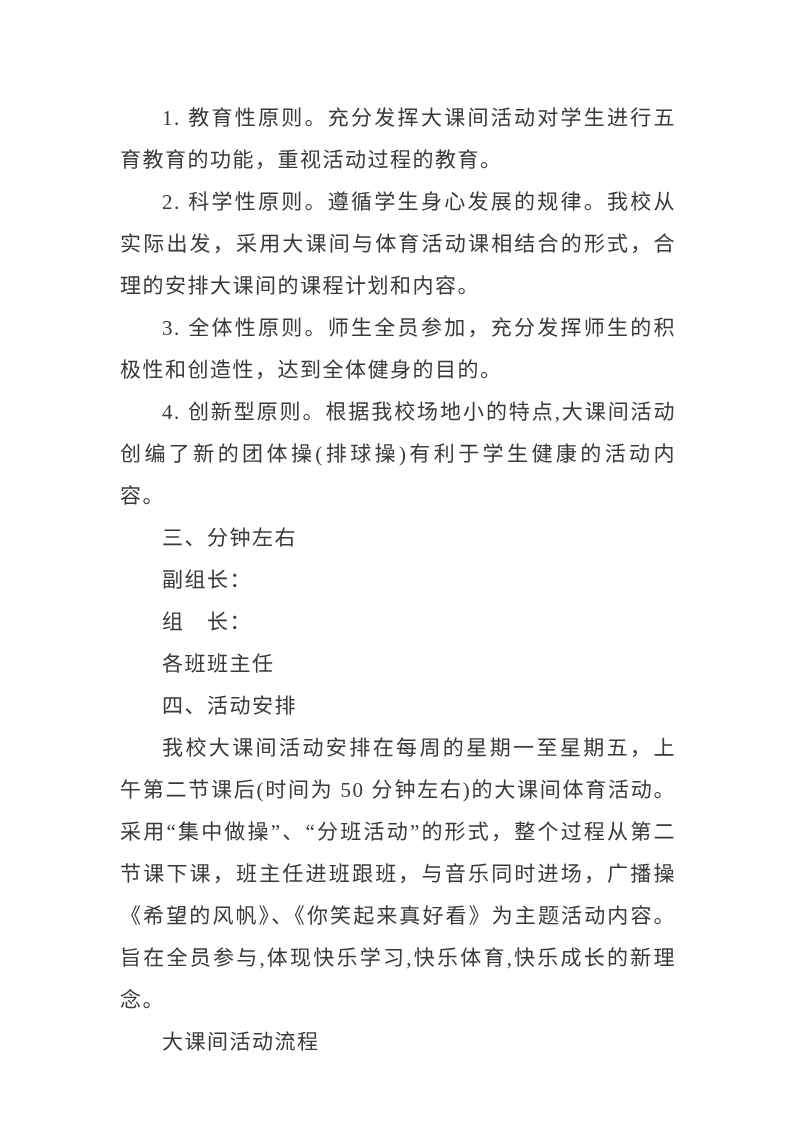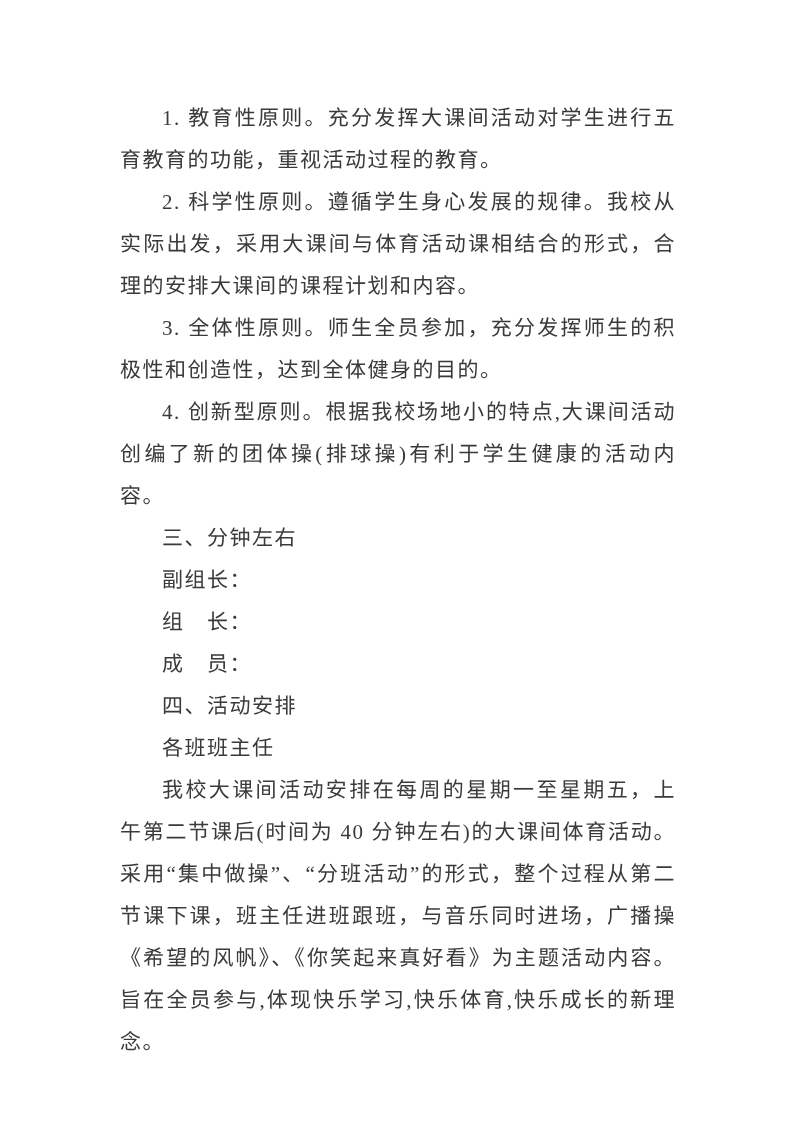--- a/index.html
+++ b/index.html
@@ -39,18 +39,18 @@
 
 <div class="page">
   <div class="doc-body">
     <p>1. 教育性原则。充分发挥大课间活动对学生进行五育教育的功能，重视活动过程的教育。</p>
     <p>2. 科学性原则。遵循学生身心发展的规律。我校从实际出发，采用大课间与体育活动课相结合的形式，合理的安排大课间的课程计划和内容。</p>
     <p>3. 全体性原则。师生全员参加，充分发挥师生的积极性和创造性，达到全体健身的目的。</p>
     <p>4. 创新型原则。根据我校场地小的特点,大课间活动创编了新的团体操(排球操)有利于学生健康的活动内容。</p>
     <p>三、分钟左右</p>
     <p>副组长：</p>
     <p>组　长：</p>
-    <p>成　员：</p>
+    <p>各班班主任</p>
     <p>四、活动安排</p>
-    <p>各班班主任</p>
-    <p>我校大课间活动安排在每周的星期一至星期五，上午第二节课后(时间为 40 分钟左右)的大课间体育活动。采用“集中做操”、“分班活动”的形式，整个过程从第二节课下课，班主任进班跟班，与音乐同时进场，广播操《希望的风帆》、《你笑起来真好看》为主题活动内容。旨在全员参与,体现快乐学习,快乐体育,快乐成长的新理念。</p>
+    <p>我校大课间活动安排在每周的星期一至星期五，上午第二节课后(时间为 50 分钟左右)的大课间体育活动。采用“集中做操”、“分班活动”的形式，整个过程从第二节课下课，班主任进班跟班，与音乐同时进场，广播操《希望的风帆》、《你笑起来真好看》为主题活动内容。旨在全员参与,体现快乐学习,快乐体育,快乐成长的新理念。</p>
+    <p>大课间活动流程</p>
   </div>
 </div>
 
 </body></html>

